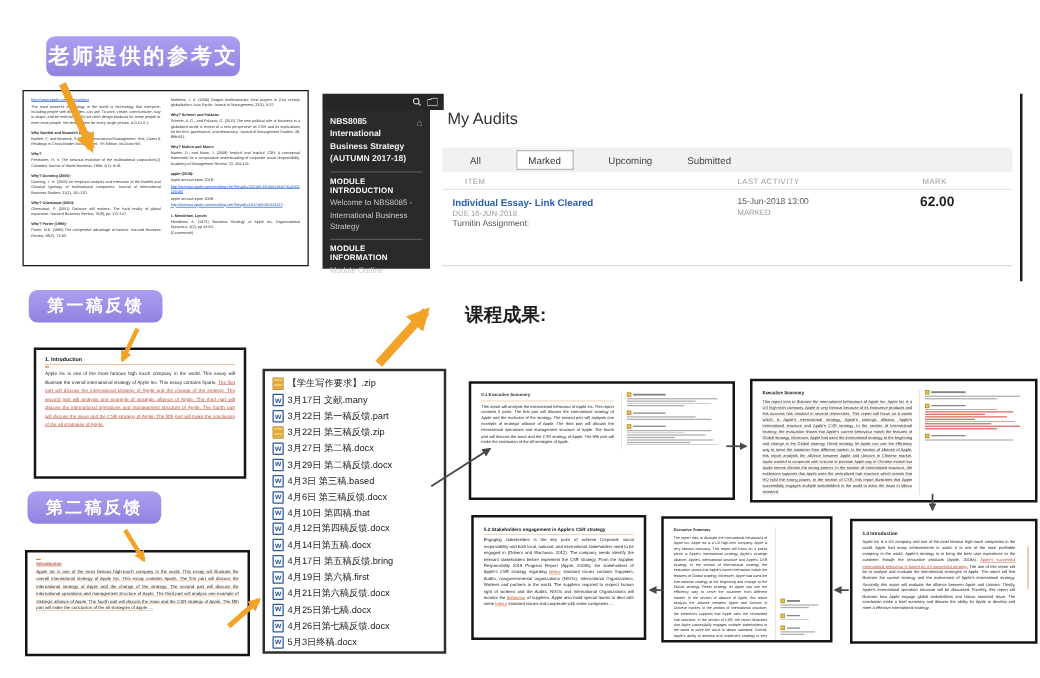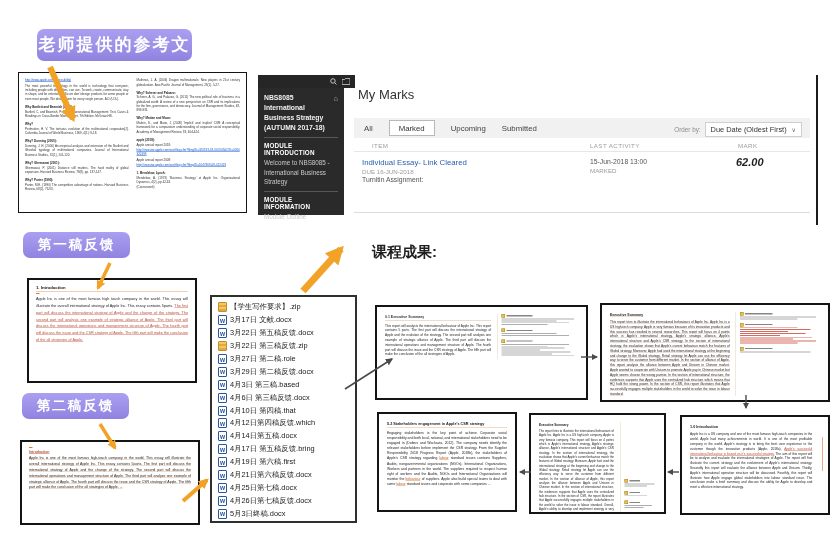--- a/index.html
+++ b/index.html
@@ -74,35 +74,35 @@
   #lms-topbar{position:absolute;left:0;top:0;width:97px;height:13px;background:#262626;display:flex;justify-content:flex-end;align-items:center;gap:5px;padding-right:5px;box-sizing:border-box;}
   #lms-sidebar{position:absolute;left:0;top:13px;width:86px;height:127px;background:#2a2a2a;padding:5px 6px;box-sizing:border-box;}
   .sb-title{font-size:6.8px;font-weight:bold;line-height:1.45;color:#f2f2f2;position:relative;padding-right:9px;}
   .home-ic{position:absolute;right:0;top:1px;color:#b9b9b9;font-size:7.5px;cursor:pointer;}
   .sb-div{border-top:1px solid #575757;margin:5px 0 4px;}
   .sb-head{font-size:6.3px;font-weight:bold;color:#fff;margin:3px 0 2px;letter-spacing:.2px;}
   .sb-item{font-size:6.3px;color:#c9c9c9;line-height:1.45;margin:2px 0;cursor:pointer;}
   #mymarks-title{position:absolute;left:100px;top:12px;font-size:13px;color:#333;}
   #card{position:absolute;left:96px;top:43px;right:6px;bottom:12px;border-bottom:1px solid #dcdcdc;}
   #tabs-band{height:20px;background:#f1f1f1;display:flex;align-items:center;padding:0 10px;gap:16px;position:relative;}
-  .tab{font-size:7.8px;color:#444;cursor:pointer;}
+  .tab{font-size:7.8px;color:#444;cursor:pointer;margin-left:12px;}
   .tab.active{background:#fff;border:1px solid #b9b9b9;padding:2.5px 9px;color:#333;}
   #orderby{position:absolute;right:8px;top:3.5px;display:flex;align-items:center;gap:4px;}
   #orderby-label{font-size:6.3px;color:#8b8b8b;}
   #orderby-box{background:#fff;border:1px solid #cfcfcf;font-size:7.4px;color:#333;padding:2px 5px;display:flex;gap:5px;align-items:center;cursor:pointer;}
   #cols{position:relative;height:13px;border-bottom:1px solid #e7e7e7;background:#fff;}
   .colh{position:absolute;top:3.5px;font-size:6.2px;color:#9b9b9b;letter-spacing:.4px;}
   #col-item{left:18px;} #col-last{left:236px;} #col-mark{left:384px;}
   #lms-row{position:relative;height:58px;background:#fff;}
-  #row-title{position:absolute;left:8px;top:6px;font-size:7.8px;font-weight:normal;color:#2a5db0;cursor:pointer;}
+  #row-title{position:absolute;left:8px;top:6px;font-size:7.8px;font-weight:bold;color:#2a5db0;cursor:pointer;}
   #row-due{position:absolute;left:8px;top:16px;font-size:6.2px;color:#9b9b9b;}
   #row-type{position:absolute;left:8px;top:24px;font-size:6.8px;color:#555;}
   #row-last{position:absolute;left:236px;top:6px;font-size:6.8px;color:#555;}
   #row-status{position:absolute;left:236px;top:15px;font-size:6.2px;color:#9b9b9b;}
-  #row-mark{position:absolute;left:382px;top:4px;font-size:11px;font-weight:bold;color:#1f1f1f;font-style:italic;}
+  #row-mark{position:absolute;left:382px;top:4px;font-size:11px;font-weight:bold;color:#1f1f1f;}
 
   
   #file-list{position:absolute;left:210px;top:295px;width:147px;height:228px;border:2px solid #2f2f2f;background:#fff;padding:4px 0 4px 6px;box-sizing:border-box;}
   .frow{display:flex;align-items:center;gap:3px;height:12.9px;cursor:pointer;}
   .fic{width:9px;height:10px;flex:0 0 9px;display:flex;align-items:center;justify-content:center;font-size:6.5px;font-weight:bold;box-sizing:border-box;border-radius:1px;}
   .fic.doc{border:1px solid #2b579a;color:#2b579a;background:#fff;}
   .fic.zip{border:1px solid #c08f2f;background:repeating-linear-gradient(180deg,#f3c95f 0 2px,#e2a93f 2px 4px);}
   .fname{font-size:7.4px;color:#191919;white-space:nowrap;}
 
   
@@ -181,36 +181,29 @@
       </div>
       <div id="sb-sections">
           <div class="sb-div"></div>
           <div class="sb-head">MODULE INTRODUCTION</div>
           <div class="sb-item">Welcome to NBS8085 - International Business Strategy</div>
           <div class="sb-div"></div>
           <div class="sb-head">MODULE INFORMATION</div>
           <div class="sb-item">Module Outline</div>
         </div>
     </div>
-    <div id="mymarks-title">My Marks</div>
+    <div id="mymarks-title">My Audits</div>
     <div id="card">
       <div id="tabs-band">
         <div id="tabs" style="display:flex;gap:16px;align-items:center;">
             <div class="tab">All</div>
             <div class="tab active">Marked</div>
             <div class="tab">Upcoming</div>
             <div class="tab">Submitted</div>
           </div>
-        <div id="orderby">
-          <span id="orderby-label">Order by:</span>
-          <span id="orderby-box">
-            <span>Due Date (Oldest First)</span>
-            <span style="font-size:6px;color:#666;">∨</span>
-          </span>
-        </div>
       </div>
       <div id="cols">
         <span class="colh" id="col-item">ITEM</span>
         <span class="colh" id="col-last">LAST ACTIVITY</span>
         <span class="colh" id="col-mark">MARK</span>
       </div>
       <div id="lms-row">
         <span id="row-title">Individual Essay- Link Cleared</span>
         <span id="row-due">DUE 16-JUN-2018</span>
         <span id="row-type">Turnitin Assignment:</span>
@@ -237,53 +230,53 @@
     </div>
   </div>
 
   <div id="file-list">
       <div class="frow">
         <span class="fic zip"></span>
         <span class="fname">【学生写作要求】.zip</span>
       </div>
       <div class="frow">
         <span class="fic doc">w</span>
-        <span class="fname">3月17日 文献.docx</span>
-      </div>
-      <div class="frow">
-        <span class="fic doc">w</span>
-        <span class="fname">3月22日 第五稿反馈.docx</span>
+        <span class="fname">3月17日 文献.many</span>
+      </div>
+      <div class="frow">
+        <span class="fic doc">w</span>
+        <span class="fname">3月22日 第一稿反馈.part</span>
       </div>
       <div class="frow">
         <span class="fic zip"></span>
         <span class="fname">3月22日 第三稿反馈.zip</span>
       </div>
       <div class="frow">
         <span class="fic doc">w</span>
-        <span class="fname">3月27日 第二稿.role</span>
+        <span class="fname">3月27日 第二稿.docx</span>
       </div>
       <div class="frow">
         <span class="fic doc">w</span>
         <span class="fname">3月29日 第二稿反馈.docx</span>
       </div>
       <div class="frow">
         <span class="fic doc">w</span>
         <span class="fname">4月3日 第三稿.based</span>
       </div>
       <div class="frow">
         <span class="fic doc">w</span>
         <span class="fname">4月6日 第三稿反馈.docx</span>
       </div>
       <div class="frow">
         <span class="fic doc">w</span>
         <span class="fname">4月10日 第四稿.that</span>
       </div>
       <div class="frow">
         <span class="fic doc">w</span>
-        <span class="fname">4月12日第四稿反馈.which</span>
+        <span class="fname">4月12日第四稿反馈.docx</span>
       </div>
       <div class="frow">
         <span class="fic doc">w</span>
         <span class="fname">4月14日第五稿.docx</span>
       </div>
       <div class="frow">
         <span class="fic doc">w</span>
         <span class="fname">4月17日 第五稿反馈.bring</span>
       </div>
       <div class="frow">

